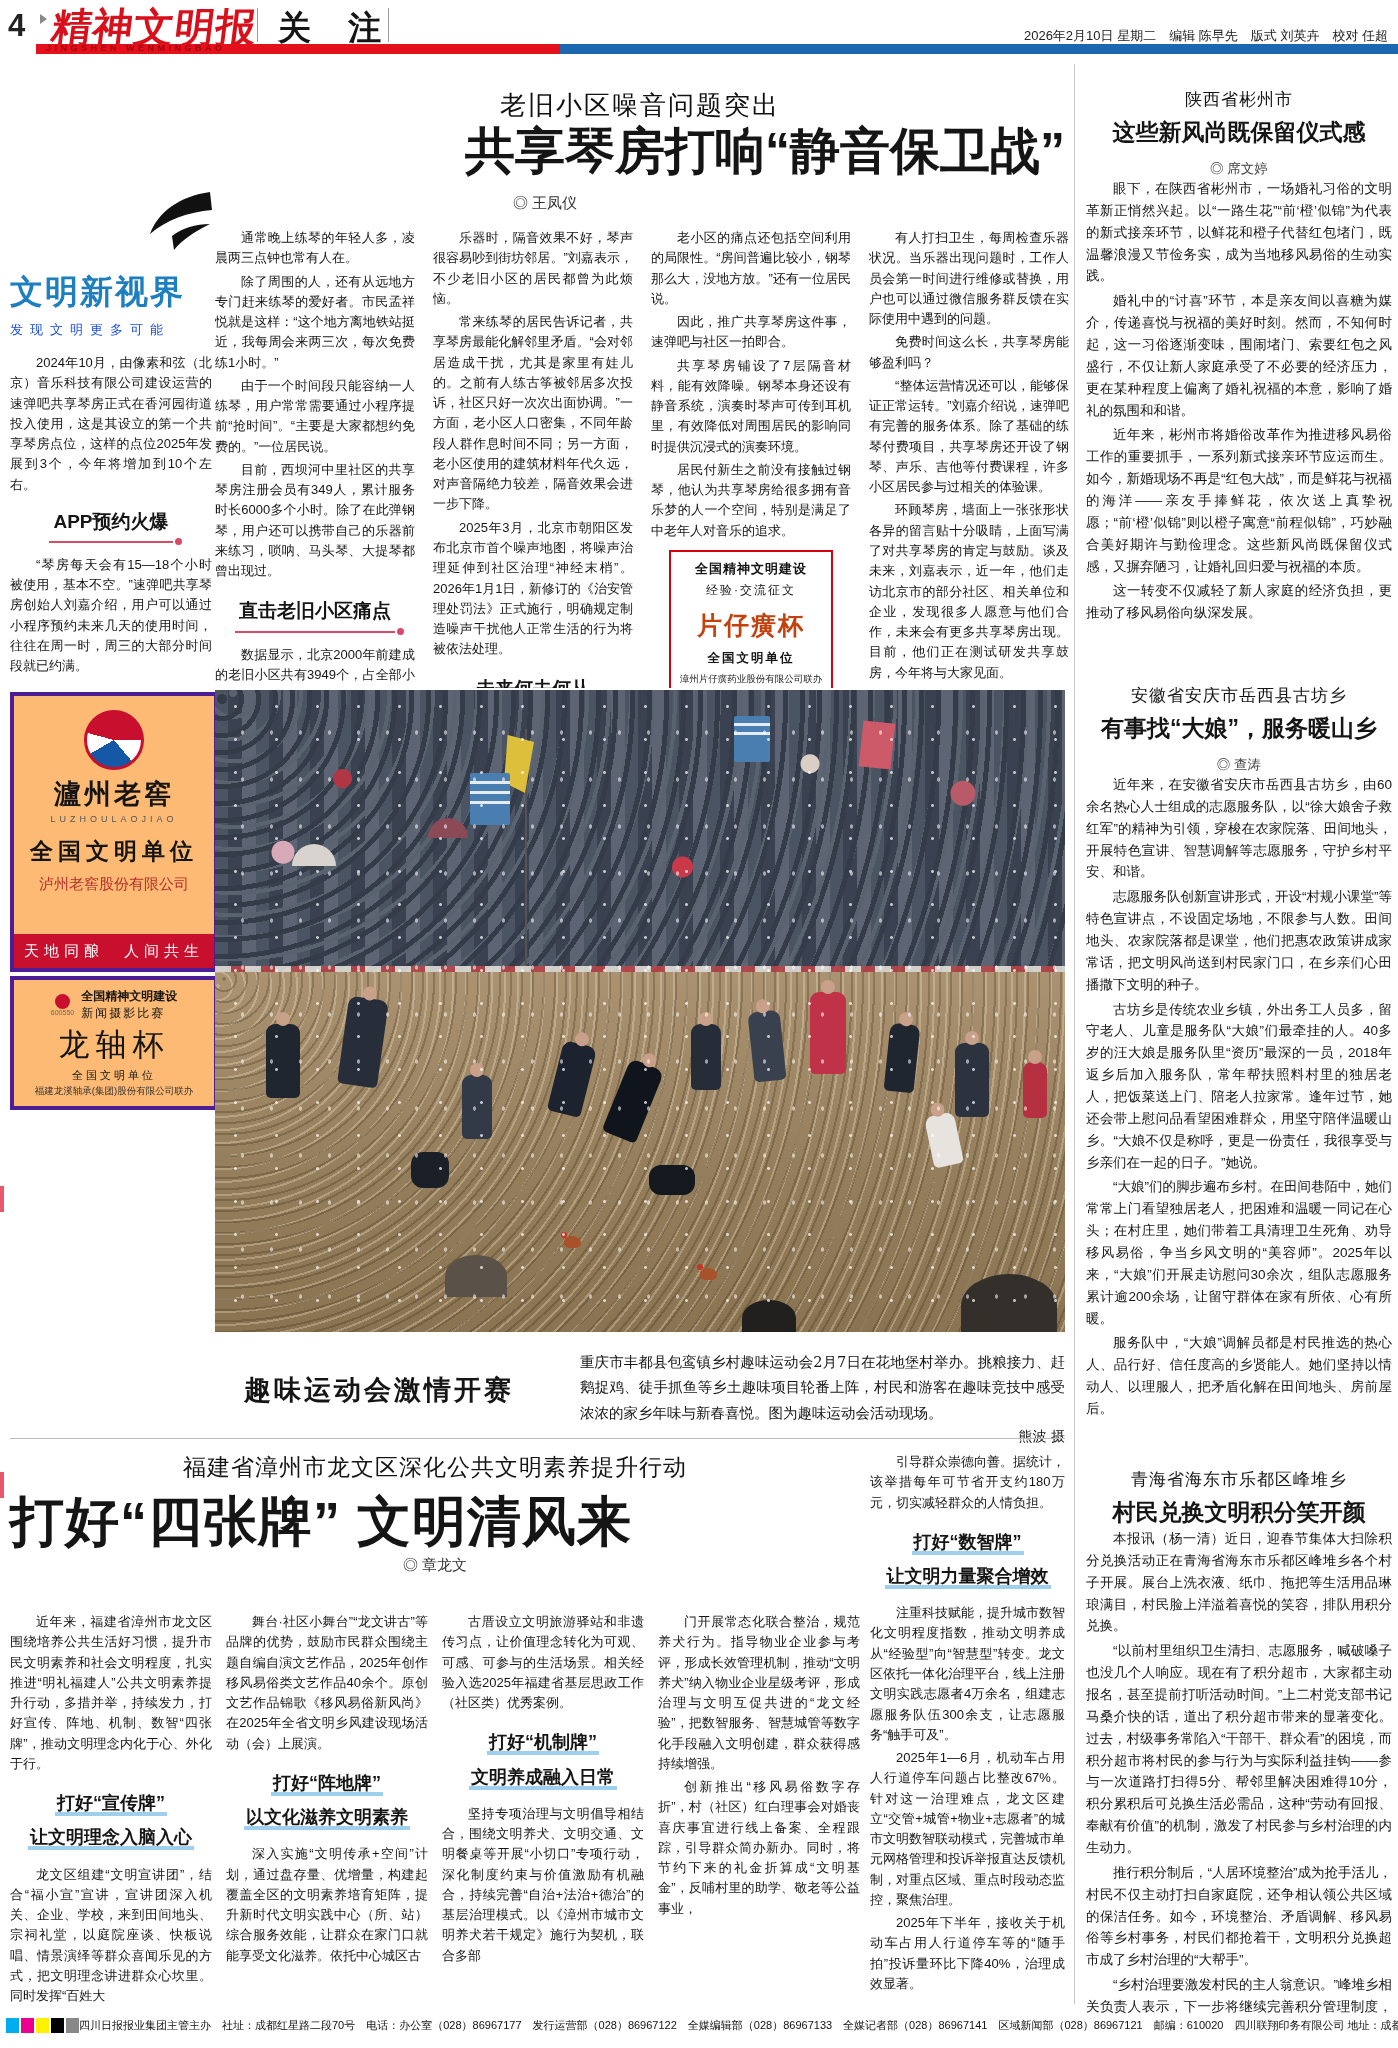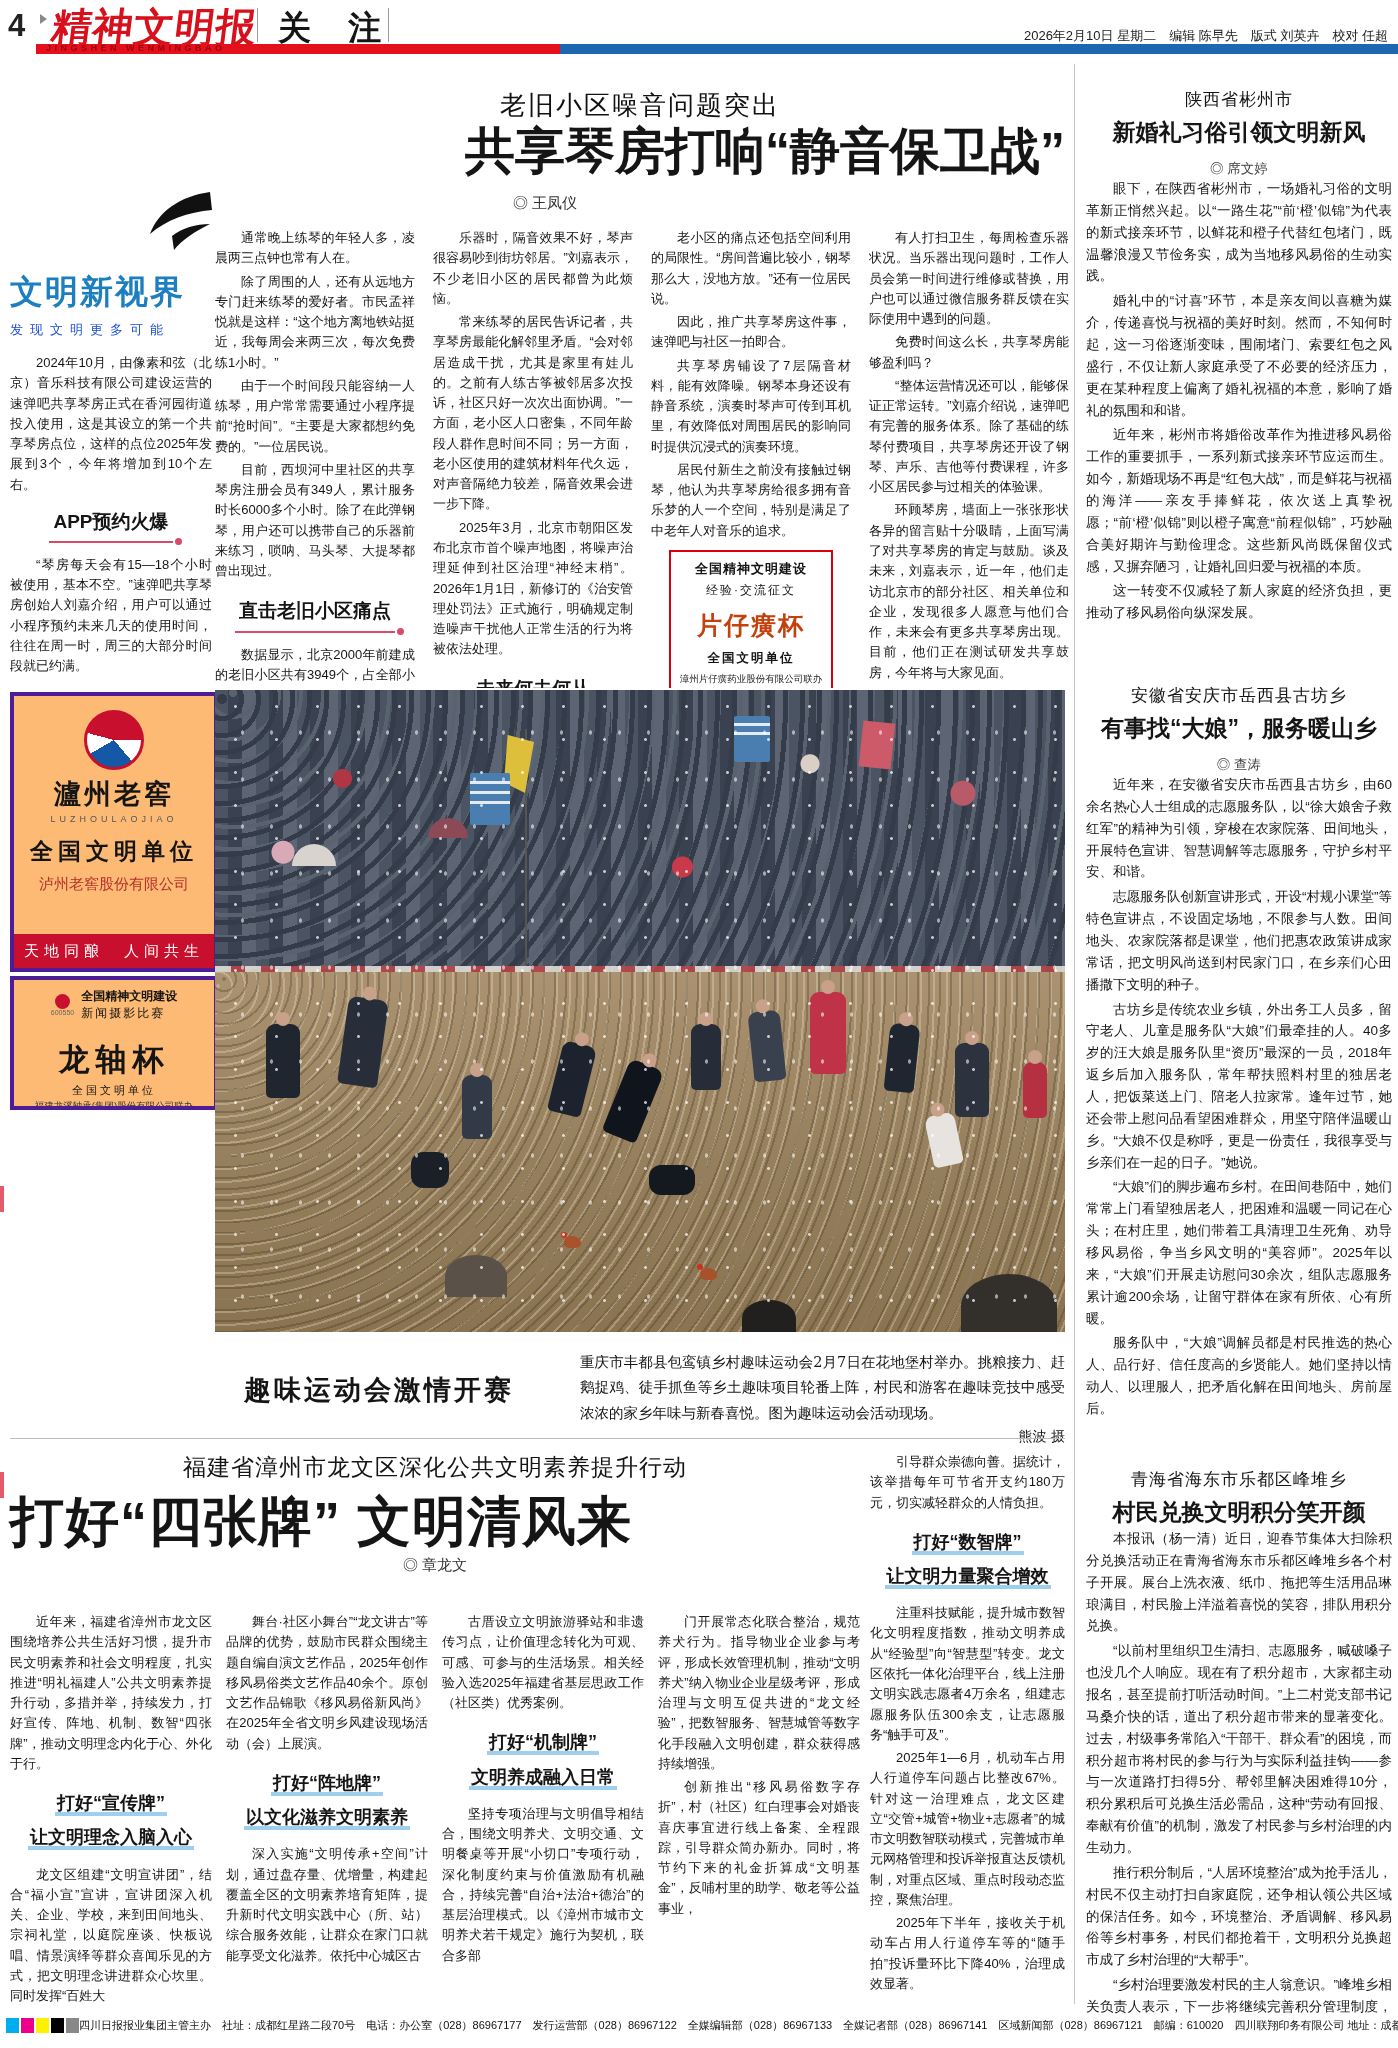--- a/index.html
+++ b/index.html
@@ -182,21 +182,21 @@
     <div style="display:flex;align-items:center;justify-content:center;gap:7px;margin-top:8px;">
       <div style="text-align:center;">
         <div style="width:15px;height:15px;border-radius:50%;background:#c8102e;margin:0 auto;"></div>
         <div style="font-size:7px;color:#666;">600550</div>
       </div>
       <div style="text-align:left;">
         <div style="font-size:12px;font-weight:bold;">全国精神文明建设</div>
         <div style="font-size:12px;letter-spacing:2px;">新闻摄影比赛</div>
       </div>
     </div>
-    <div style="font-family:'DejaVu Serif',serif;font-size:31px;font-weight:700;letter-spacing:6px;margin-top:17px;">龙轴杯</div>
+    <div style="font-family:'DejaVu Serif',serif;font-size:31px;font-weight:400;letter-spacing:6px;margin-top:2px;">龙轴杯</div>
     <div style="font-size:11px;letter-spacing:3px;margin-top:2px;">全国文明单位</div>
     <div style="font-size:9.5px;color:#333;margin-top:2px;">福建龙溪轴承(集团)股份有限公司联办</div>
   </div>
 
   <div class="abs" style="left:0;top:1186px;width:4px;height:26px;background:#e45a6a;"></div>
   <div class="abs" style="left:0;top:1472px;width:4px;height:26px;background:#e45a6a;"></div>
 
   <div class="photo">
     <div class="crowd"></div>
     <div class="field"></div>
@@ -296,21 +296,21 @@
         <p class="para">注重科技赋能，提升城市数智化文明程度指数，推动文明养成从“经验型”向“智慧型”转变。龙文区依托一体化治理平台，线上注册文明实践志愿者4万余名，组建志愿服务队伍300余支，让志愿服务“触手可及”。</p>
         <p class="para">2025年1—6月，机动车占用人行道停车问题占比整改67%。针对这一治理难点，龙文区建立“交管+城管+物业+志愿者”的城市文明数智联动模式，完善城市单元网格管理和投诉举报直达反馈机制，对重点区域、重点时段动态监控，聚焦治理。</p>
         <p class="para">2025年下半年，接收关于机动车占用人行道停车等的“随手拍”投诉量环比下降40%，治理成效显著。</p>
       </div>
   </div>
 
   <div class="abs vline" style="left:1074px;top:64px;height:1940px;"></div>
 
   <div class="ra" style="top:88px;">
     <div class="kick">陕西省彬州市</div>
-    <div class="ttl">新婚礼习俗引领文明新风</div>
+    <div class="ttl">这些新风尚既保留仪式感</div>
     <div class="by">◎ 席文婷</div>
     <div class="bd" style="height:478px;">
         <p class="para">眼下，在陕西省彬州市，一场婚礼习俗的文明革新正悄然兴起。以“一路生花”“前‘橙’似锦”为代表的新式接亲环节，以鲜花和橙子代替红包堵门，既温馨浪漫又节俭务实，成为当地移风易俗的生动实践。</p>
         <p class="para">婚礼中的“讨喜”环节，本是亲友间以喜糖为媒介，传递喜悦与祝福的美好时刻。然而，不知何时起，这一习俗逐渐变味，围闹堵门、索要红包之风盛行，不仅让新人家庭承受了不必要的经济压力，更在某种程度上偏离了婚礼祝福的本意，影响了婚礼的氛围和和谐。</p>
         <p class="para">近年来，彬州市将婚俗改革作为推进移风易俗工作的重要抓手，一系列新式接亲环节应运而生。如今，新婚现场不再是“红包大战”，而是鲜花与祝福的海洋——亲友手捧鲜花，依次送上真挚祝愿；“前‘橙’似锦”则以橙子寓意“前程似锦”，巧妙融合美好期许与勤俭理念。这些新风尚既保留仪式感，又摒弃陋习，让婚礼回归爱与祝福的本质。</p>
         <p class="para">这一转变不仅减轻了新人家庭的经济负担，更推动了移风易俗向纵深发展。</p>
       </div>
   </div>
 
   <div class="ra" style="top:684px;">

